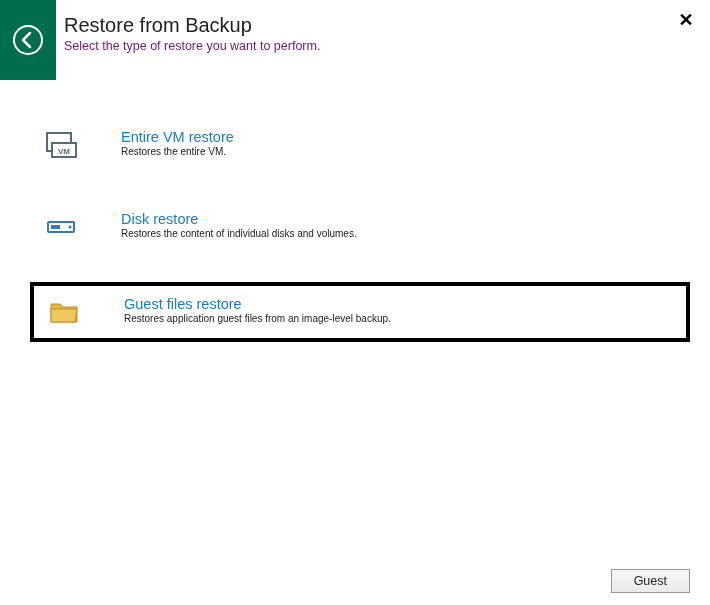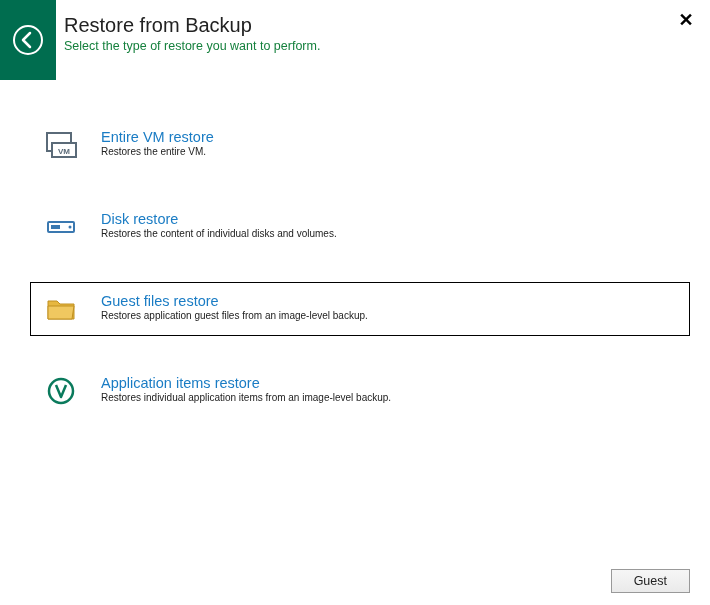--- a/index.html
+++ b/index.html
@@ -38,21 +38,21 @@
       flex: 1;
     }
     .header-title {
       font-size: 20px;
       font-weight: 400;
       color: #222;
       margin-bottom: 2px;
     }
     .header-subtitle {
       font-size: 12.5px;
-      color: #15803d;
+      color: #701a75;
     }
     .close-btn {
       position: absolute;
       top: 10px;
       right: 14px;
       cursor: pointer;
       font-size: 18px;
       font-weight: bold;
       color: #000;
       width: 20px;
@@ -66,34 +66,35 @@
     }
     .option {
       display: flex;
       align-items: flex-start;
       padding: 10px 14px;
       margin-bottom: 28px;
       cursor: pointer;
       border: 1px solid transparent;
     }
     .option.selected {
-      border: 1px solid #000000;
+      border: 4px solid #000000;
       margin-bottom: 28px;
     }
     .option-icon {
       width: 32px;
       height: 32px;
       margin-right: 24px;
       flex-shrink: 0;
       display: flex;
       align-items: center;
       justify-content: center;
     }
     .option-content {
       flex: 1;
+      margin-left: 20px;
     }
     .option-title {
       color: #1a7cc4;
       font-size: 14.5px;
       font-weight: 400;
       margin-bottom: 1px;
     }
     .option-desc {
       color: #222;
       font-size: 10px;
@@ -168,30 +169,18 @@
         <path d="M 3 8 L 3 26 L 29 26 L 29 11 L 15 11 L 12 8 Z" fill="#e6b740" stroke="#c09020" stroke-width="1"></path>
         <path d="M 3 13 L 29 13 L 27 26 L 3 26 Z" fill="#f0c860" stroke="#c09020" stroke-width="1"></path>
       </svg>
     </div>
     <div class="option-content">
       <div class="option-title">Guest files restore</div>
       <div class="option-desc">Restores application guest files from an image-level backup.</div>
     </div>
   </div>
 
-  <div class="option">
-    <div class="option-icon">
-      <svg viewBox="0 0 32 32">
-        <circle cx="16" cy="16" r="12" fill="none" stroke="#0a7a5c" stroke-width="2.5"></circle>
-        <path d="M 11 10 L 16 22 L 21 10" fill="none" stroke="#0a7a5c" stroke-width="2.5" stroke-linejoin="round"></path>
-      </svg>
-    </div>
-    <div class="option-content">
-      <div class="option-title">Application items restore</div>
-      <div class="option-desc">Restores individual application items from an image-level backup.</div>
-    </div>
-  </div>
 
 </div>
 
 <div class="footer">
   <button class="cancel-btn">Guest</button>
 </div>
 
 </body></html>

